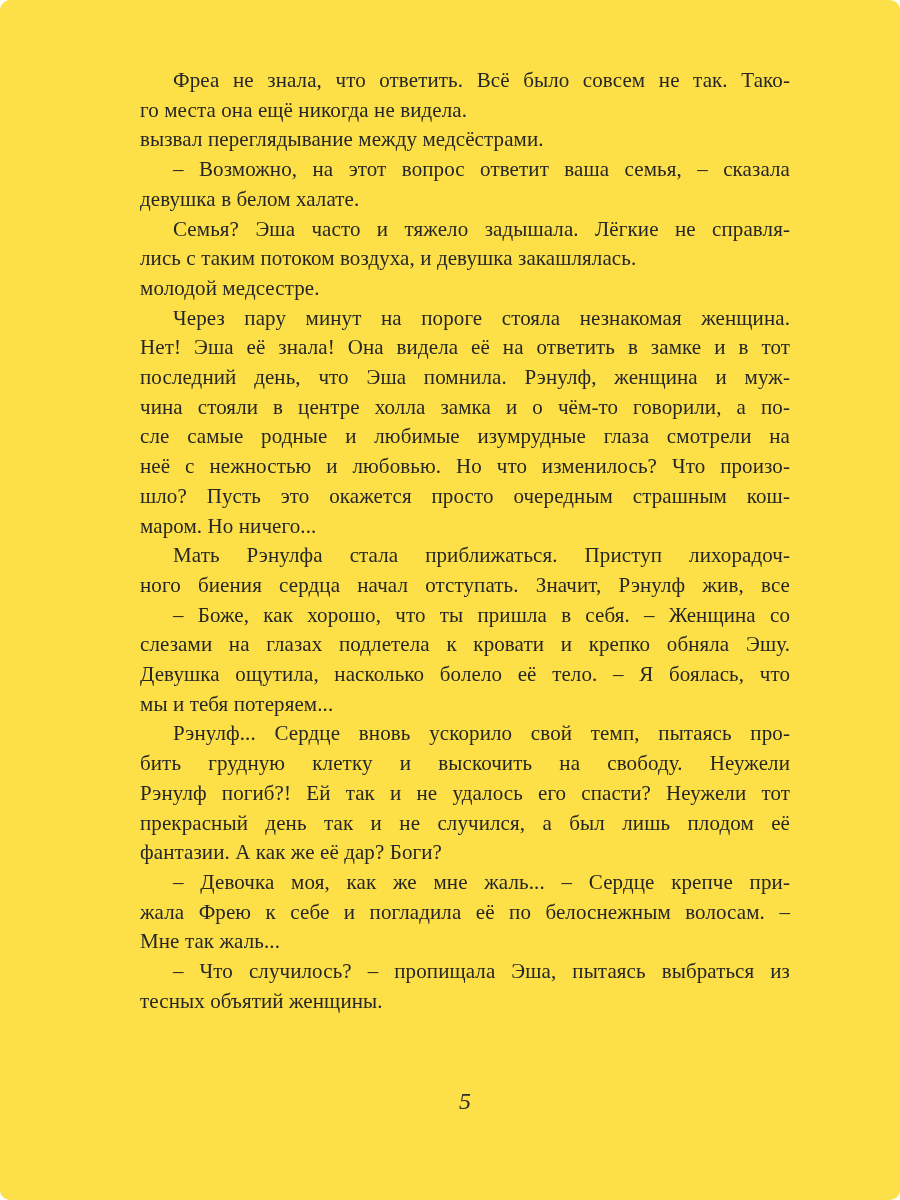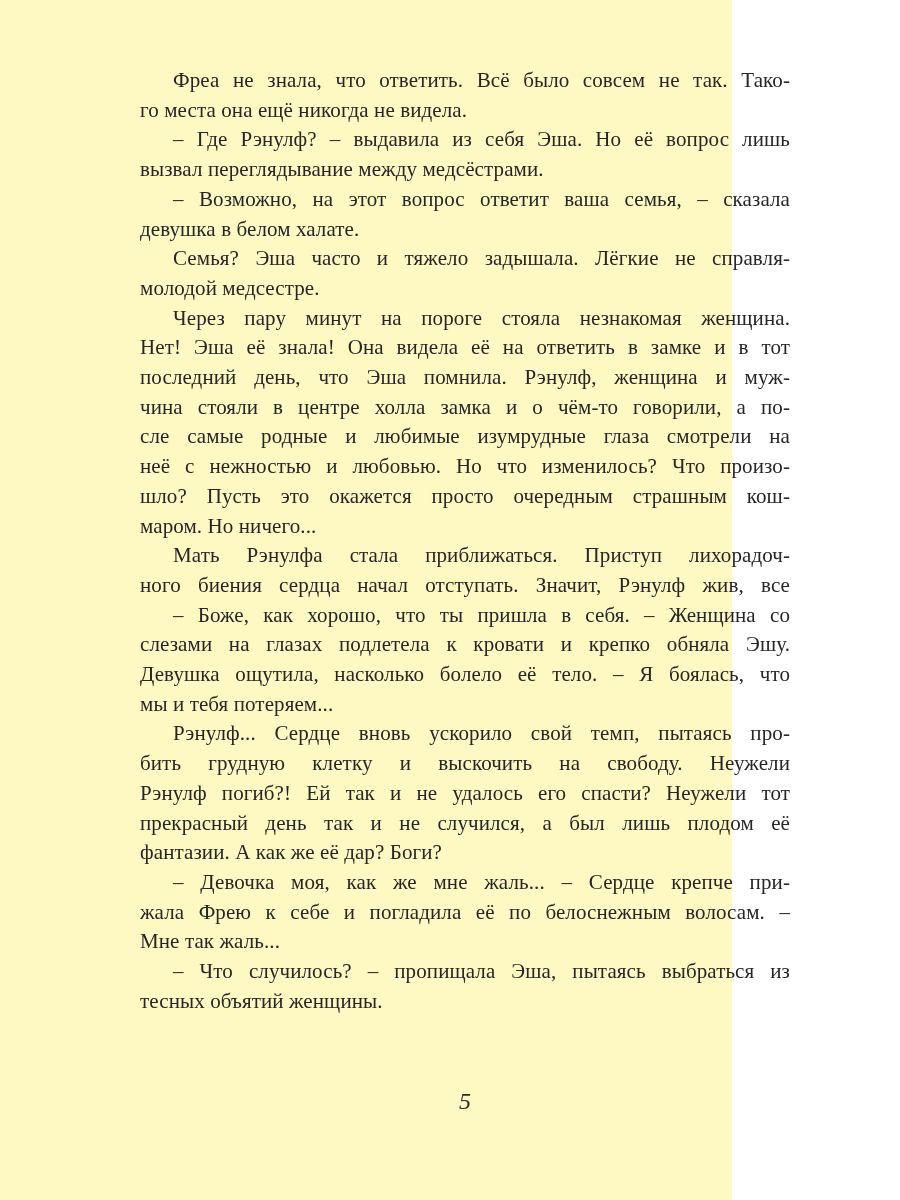--- a/index.html
+++ b/index.html
@@ -7,25 +7,26 @@
     padding: 0;
   }
   body {
     width: 900px;
     height: 1200px;
     background: #ffffff;
     overflow: hidden;
   }
   .book-page {
     position: relative;
-    width: 732px;
+    width: 900px;
     height: 1200px;
-    background: #fef9c3;
+    background: #fde047;
     font-family: "Liberation Serif", serif;
     color: #262626;
+    border-radius: 10px;
   }
   .text-block {
     position: absolute;
     left: 140px;
     top: 66px;
     width: 650px;
     font-size: 21px;
     line-height: 29.7px;
     letter-spacing: 0.1px;
   }
@@ -51,25 +52,25 @@
     color: #2b2b2b;
   }
 </style>
 </head>
 <body>
 
 <div class="book-page">
   <div class="text-block">
       <div class="text-line first-line">Фреа не знала, что ответить. Всё было совсем не так. Тако-</div>
       <div class="text-line last-line">го места она ещё никогда не видела.</div>
-      <div class="text-line first-line">– Где Рэнулф? – выдавила из себя Эша. Но её вопрос лишь</div>
       <div class="text-line last-line">вызвал переглядывание между медсёстрами.</div>
       <div class="text-line first-line">– Возможно, на этот вопрос ответит ваша семья, – сказала</div>
       <div class="text-line last-line">девушка в белом халате.</div>
       <div class="text-line first-line">Семья? Эша часто и тяжело задышала. Лёгкие не справля-</div>
+      <div class="text-line last-line">лись с таким потоком воздуха, и девушка закашлялась.</div>
       <div class="text-line last-line">молодой медсестре.</div>
       <div class="text-line first-line">Через пару минут на пороге стояла незнакомая женщина.</div>
       <div class="text-line">Нет! Эша её знала! Она видела её на ответить в замке и в тот</div>
       <div class="text-line">последний день, что Эша помнила. Рэнулф, женщина и муж-</div>
       <div class="text-line">чина стояли в центре холла замка и о чём-то говорили, а по-</div>
       <div class="text-line">сле самые родные и любимые изумрудные глаза смотрели на</div>
       <div class="text-line">неё с нежностью и любовью. Но что изменилось? Что произо-</div>
       <div class="text-line">шло? Пусть это окажется просто очередным страшным кош-</div>
       <div class="text-line last-line">маром. Но ничего...</div>
       <div class="text-line first-line">Мать Рэнулфа стала приближаться. Приступ лихорадоч-</div>

